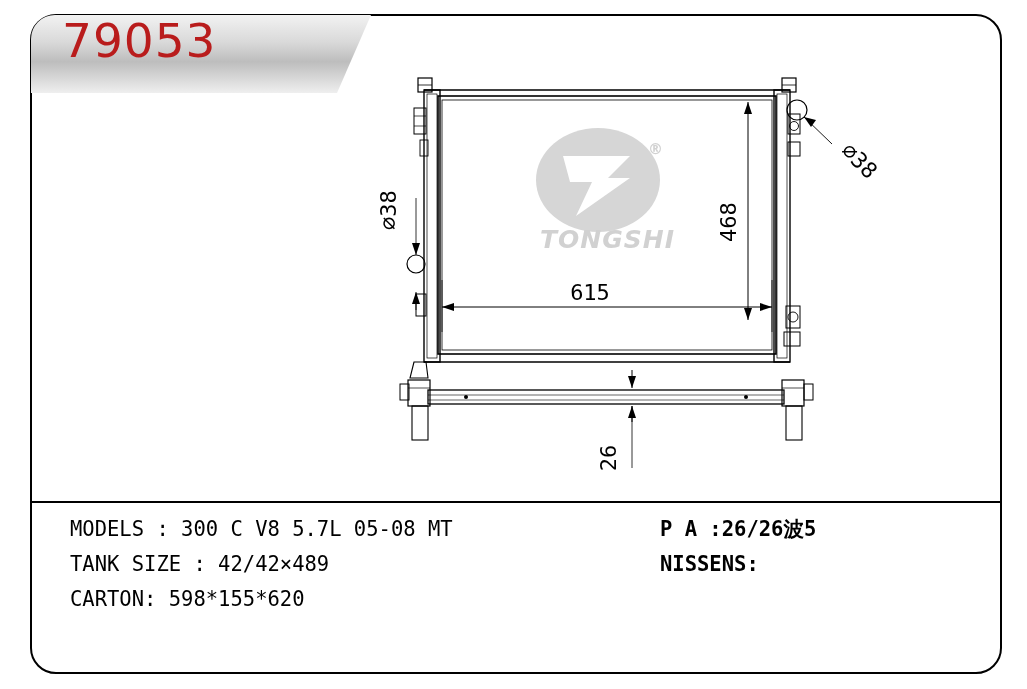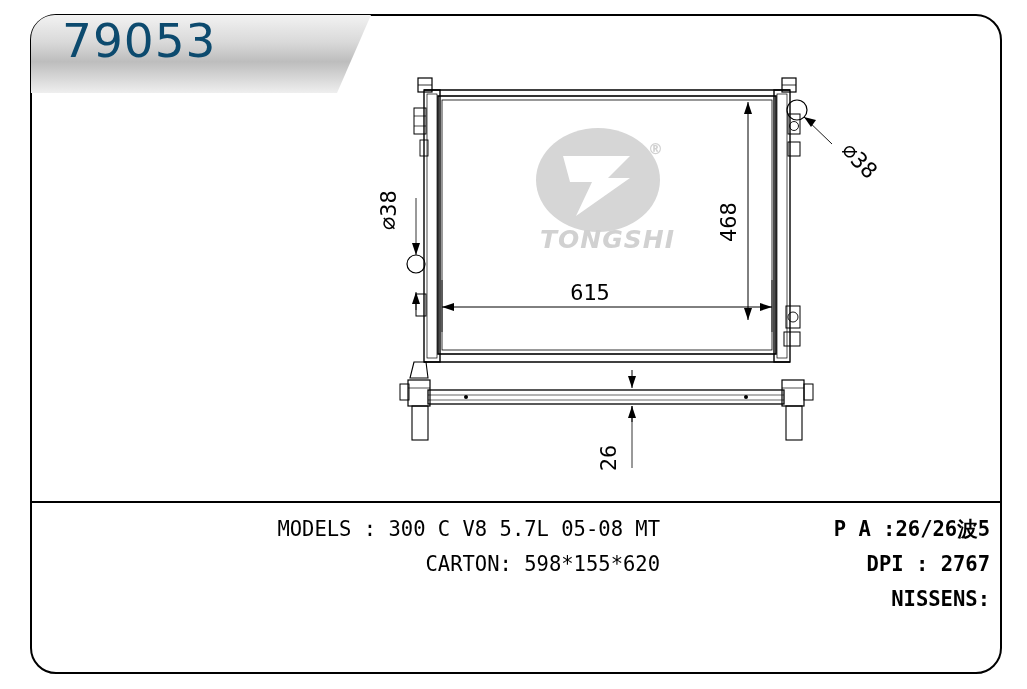--- a/index.html
+++ b/index.html
@@ -38,21 +38,21 @@
     background: linear-gradient(180deg, #f2f2f2 0%, #d9d9d9 35%, #bdbdbd 60%, #efefef 100%);
     clip-path: polygon(0 0, 100% 0, 90% 100%, 0 100%);
     border-top-left-radius: 24px;
     overflow: hidden;
   }
   .banner-text {
     position: absolute;
     left: 62px;
     top: 17px;
     font-size: 47px;
-    color: #0c4a6e;
+    color: #b91c1c;
     font-family: "DejaVu Sans", "Liberation Sans", sans-serif;
     letter-spacing: 1px;
     line-height: 1;
   }
   
   .divider {
     position: absolute;
     left: 31px;
     top: 501px;
     width: 970px;
@@ -75,21 +75,20 @@
     left: 70px;
     top: 512px;
     width: 920px;
     height: 150px;
     display: flex;
   }
   .info-col {
     display: flex;
     flex-direction: column;
     justify-content: flex-start;
-    text-align: right;
   }
   .info-col.left { width: 590px; }
   .info-col.right { width: 330px; font-weight: bold; }
   .info-line {
     font-size: 20.5px;
     color: #000;
     line-height: 35px;
     white-space: pre;
     font-family: "DejaVu Sans Mono", "Liberation Mono", monospace;
   }
@@ -210,22 +209,22 @@
       <path d="M252 336 L248 348 L256 348 Z" fill="#000"></path>
       <line x1="252" y1="336" x2="252" y2="398" stroke="#000" stroke-width="0.8"></line>
       <text class="dimtext" x="236" y="388" text-anchor="middle" transform="rotate(-90 236 388)">26</text>
 
     </svg>
   </div>
 
   <div class="info">
     <div class="info-col left">
       <div class="info-line">MODELS : 300 C V8 5.7L 05-08 MT</div>
+      <div class="info-line">TANK SIZE : 42/42×489</div>
       <div class="info-line">CARTON: 598*155*620</div>
     </div>
     <div class="info-col right">
       <div class="info-line">P A :26/26波5</div>
-      <div class="info-line">DPI : 2767</div>
       <div class="info-line">NISSENS:</div>
     </div>
   </div>
 
 </div>
 
 </body></html>

